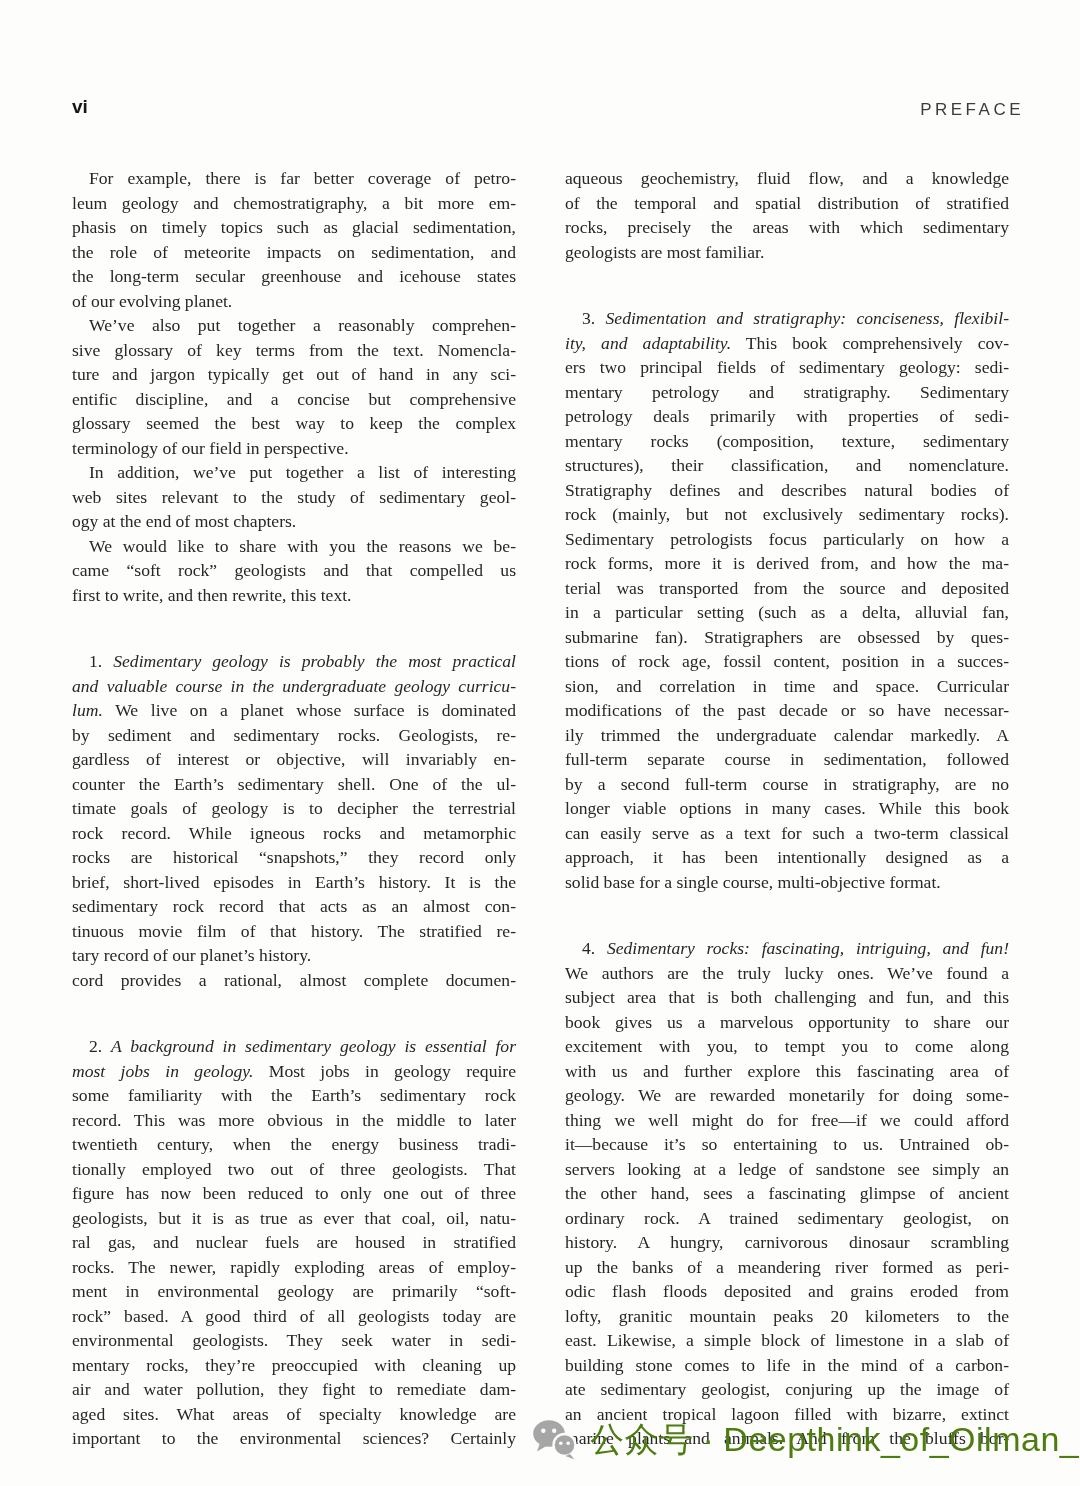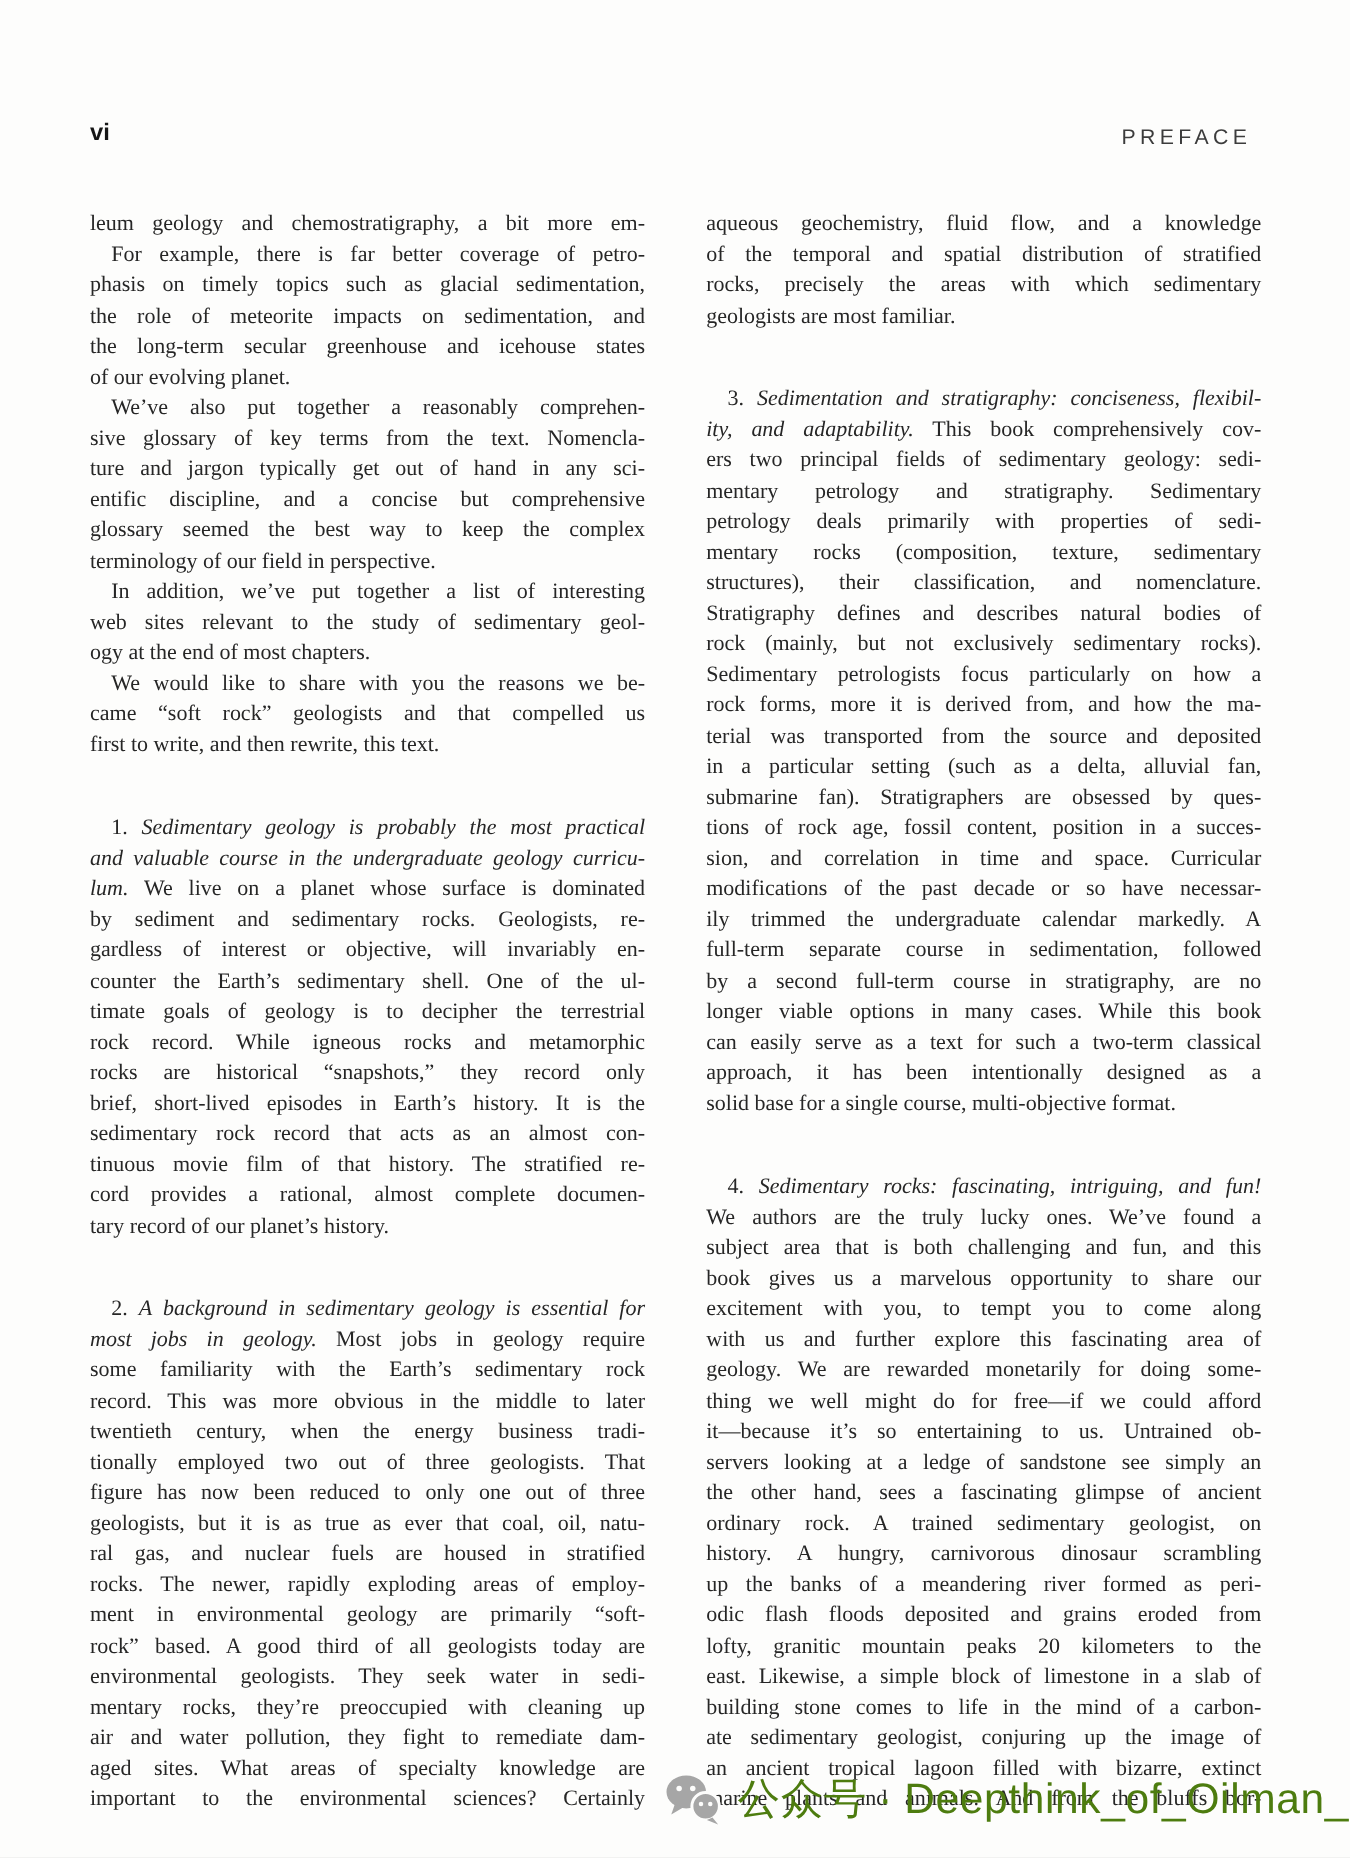--- a/index.html
+++ b/index.html
@@ -18,21 +18,21 @@
     position: absolute;
     left: 72px;
     top: 96px;
     font-family: "Liberation Sans", sans-serif;
     font-weight: 700;
     font-size: 19px;
     color: #161616;
   }
   .running-head {
     position: absolute;
-    right: 79px;
+    right: 56px;
     top: 100px;
     font-family: "Liberation Sans", sans-serif;
     font-weight: 400;
     font-size: 17px;
     letter-spacing: 3.5px;
     color: #3c3c3c;
   }
   .col {
     position: absolute;
     top: 166px;
@@ -75,22 +75,22 @@
 
 <div class="page">
 
   <span class="folio">vi</span>
 
   <span class="running-head">PREFACE</span>
 
   <main>
     <div class="col col-left" id="col-left">
         <div class="para">
+          <div class="line indent"><span>For example, there is far better coverage of petro-</span></div>
           <div class="line"><span>leum geology and chemostratigraphy, a bit more em-</span></div>
-          <div class="line indent"><span>For example, there is far better coverage of petro-</span></div>
           <div class="line"><span>phasis on timely topics such as glacial sedimentation,</span></div>
           <div class="line"><span>the role of meteorite impacts on sedimentation, and</span></div>
           <div class="line"><span>the long-term secular greenhouse and icehouse states</span></div>
           <div class="line last"><span>of our evolving planet.</span></div>
         </div>
         <div class="para">
           <div class="line indent"><span>We’ve also put together a reasonably comprehen-</span></div>
           <div class="line"><span>sive glossary of key terms from the text. Nomencla-</span></div>
           <div class="line"><span>ture and jargon typically get out of hand in any sci-</span></div>
           <div class="line"><span>entific discipline, and a concise but comprehensive</span></div>
@@ -113,22 +113,22 @@
           <div class="line"><i>lum.</i><span> We live on a planet whose surface is dominated</span></div>
           <div class="line"><span>by sediment and sedimentary rocks. Geologists, re-</span></div>
           <div class="line"><span>gardless of interest or objective, will invariably en-</span></div>
           <div class="line"><span>counter the Earth’s sedimentary shell. One of the ul-</span></div>
           <div class="line"><span>timate goals of geology is to decipher the terrestrial</span></div>
           <div class="line"><span>rock record. While igneous rocks and metamorphic</span></div>
           <div class="line"><span>rocks are historical “snapshots,” they record only</span></div>
           <div class="line"><span>brief, short-lived episodes in Earth’s history. It is the</span></div>
           <div class="line"><span>sedimentary rock record that acts as an almost con-</span></div>
           <div class="line"><span>tinuous movie film of that history. The stratified re-</span></div>
+          <div class="line last"><span>tary record of our planet’s history.</span></div>
           <div class="line"><span>cord provides a rational, almost complete documen-</span></div>
-          <div class="line last"><span>tary record of our planet’s history.</span></div>
         </div>
         <div class="para gap">
           <div class="line indent"><span>2. </span><i>A background in sedimentary geology is essential for</i></div>
           <div class="line"><i>most jobs in geology.</i><span> Most jobs in geology require</span></div>
           <div class="line"><span>some familiarity with the Earth’s sedimentary rock</span></div>
           <div class="line"><span>record. This was more obvious in the middle to later</span></div>
           <div class="line"><span>twentieth century, when the energy business tradi-</span></div>
           <div class="line"><span>tionally employed two out of three geologists. That</span></div>
           <div class="line"><span>figure has now been reduced to only one out of three</span></div>
           <div class="line"><span>geologists, but it is as true as ever that coal, oil, natu-</span></div>

